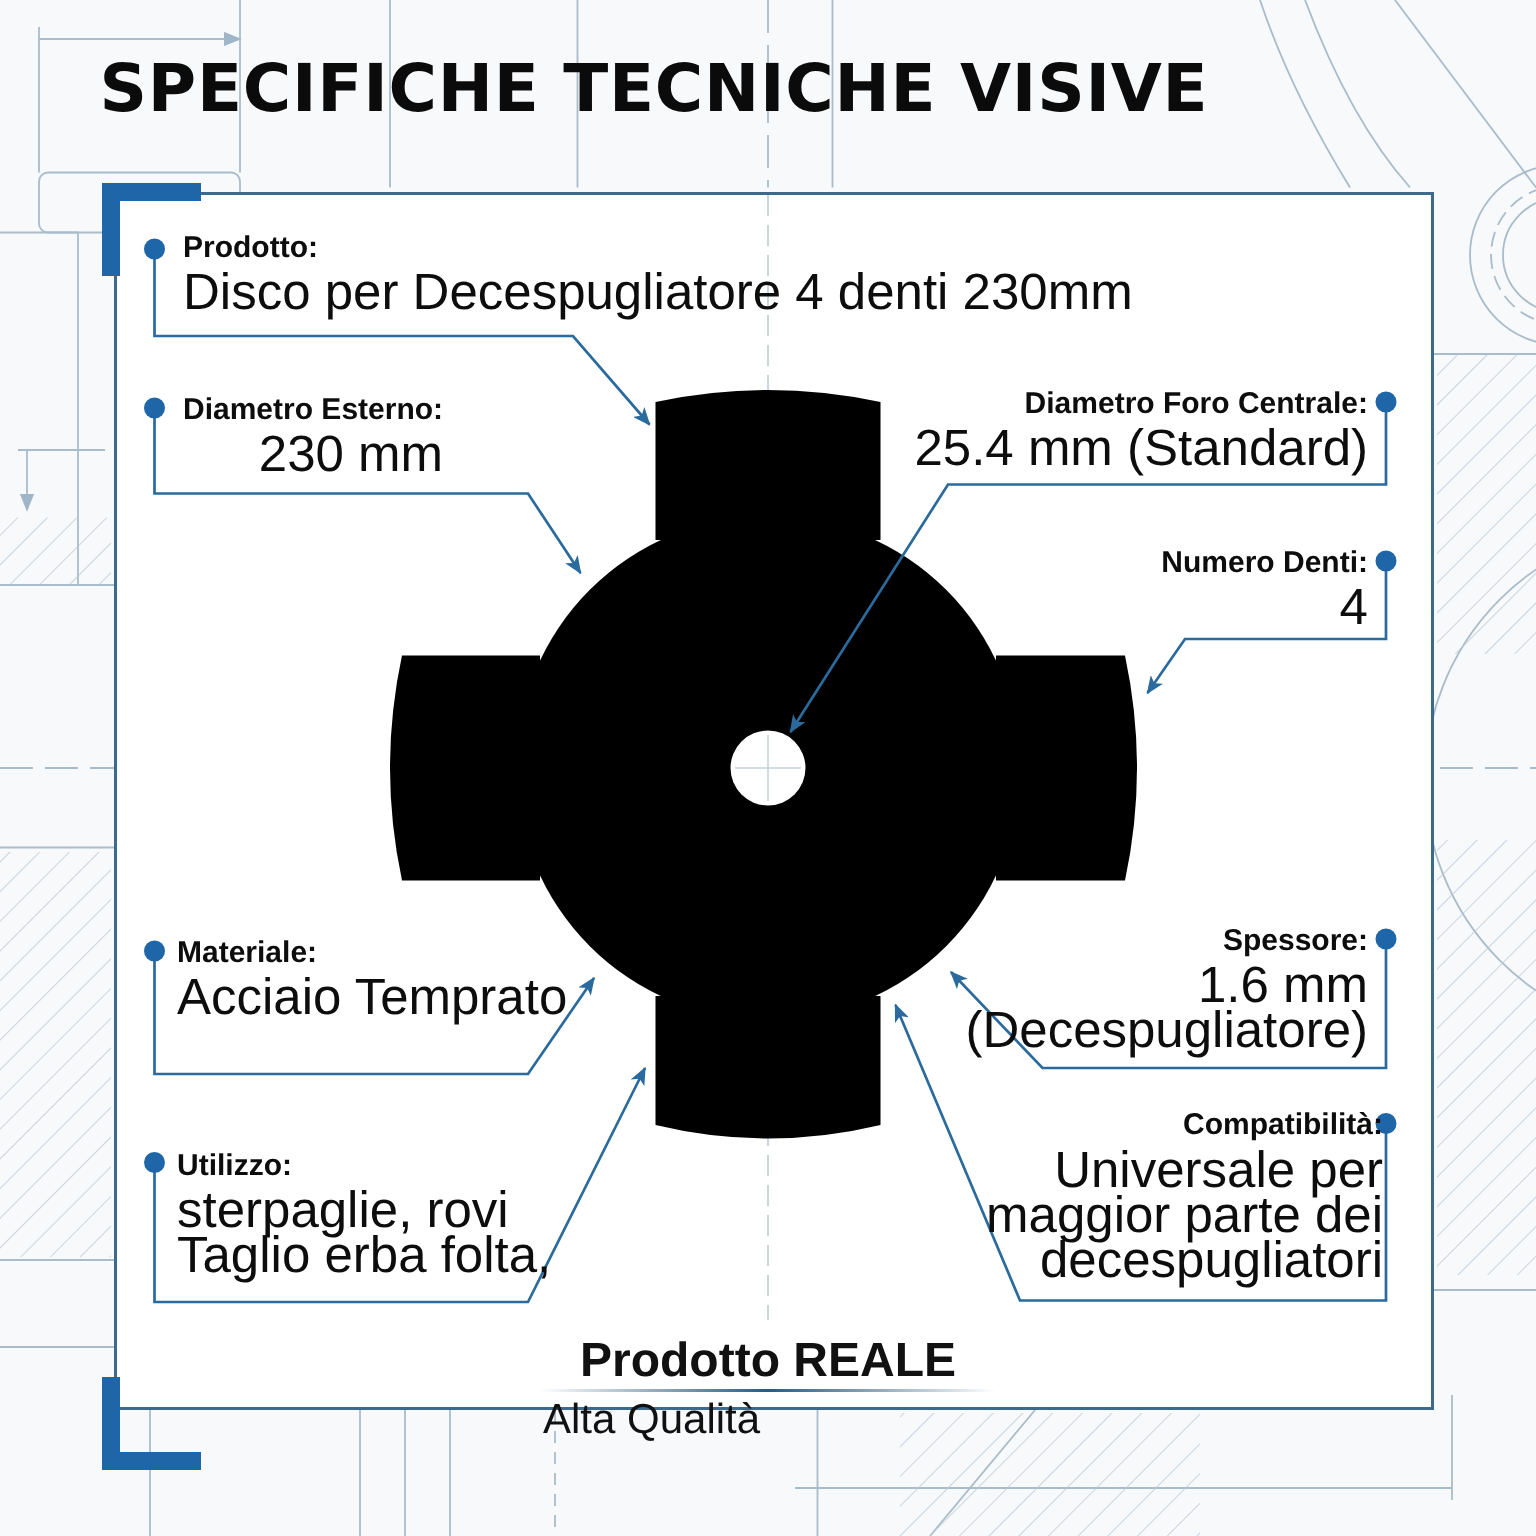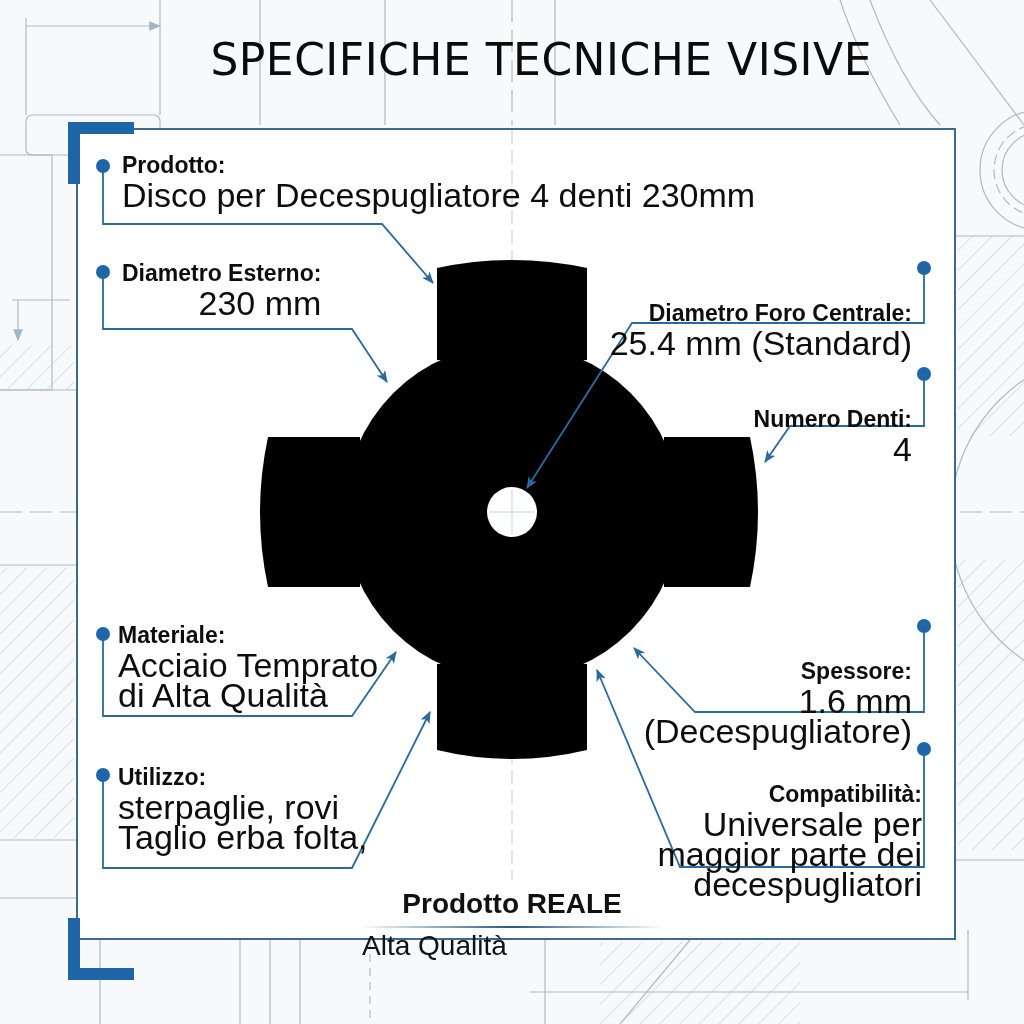--- a/index.html
+++ b/index.html
@@ -4,38 +4,38 @@
 <style>
   html, body { margin: 0; padding: 0; }
   body {
     width: 1024px; height: 1024px; position: relative; overflow: hidden;
     background: #f7f9fb;
     font-family: "Liberation Sans", "DejaVu Sans", sans-serif;
     color: #111;
   }
   .bg-svg { position: absolute; left: 0; top: 0; width: 1024px; height: 1024px; }
   .title {
-    position: absolute; left: 0; top: 34px; width: 872px; text-align: right;
-    font-family: "DejaVu Sans", sans-serif; font-weight: normal; font-size: 44px;
+    position: absolute; left: 0; top: 34px; width: 872px; text-align: center;
+    font-family: "DejaVu Sans", sans-serif; font-weight: bold; font-size: 44px;
     letter-spacing: 0.5px; color: #0b0b0b;
   }
   .panel {
     position: absolute; left: 76px; top: 128px; width: 880px; height: 812px;
     background: #ffffff; border: 2px solid #3c6a8c; box-sizing: border-box;
   }
   .fg-svg { position: absolute; left: 0; top: 0; width: 1024px; height: 1024px; }
   .label {
     position: absolute; font-size: 25px; line-height: 30px; color: #0d0d0d; white-space: nowrap;
   }
-  .label .key { font-weight: bold; font-size: 23px; display: block; }
+  .label .key { font-weight: bold; font-size: 20px; display: block; }
   .label .val { display: block; font-size: 34px; line-height: 30px; }
-  .right { text-align: right; margin-top: 44px; }
+  .right { text-align: right; }
   .footer-title {
     position: absolute; left: 362px; width: 300px; top: 888px; text-align: center;
-    font-weight: bold; font-size: 28px;
+    font-weight: bold; font-size: 32px;
   }
   .footer-sub {
     position: absolute; left: 362px; width: 300px; top: 930px; text-align: left;
     font-size: 28px;
   }
   .footer-rule {
     position: absolute; left: 360px; top: 926px; width: 304px; height: 2px;
     background: linear-gradient(90deg, rgba(40,90,130,0) 0%, #285a82 50%, rgba(40,90,130,0) 100%);
   }
 </style>
@@ -180,21 +180,20 @@
 </div>
 
 <div class="label" style="left:122px; top:258px;text-align:right;">
   <span class="key">Diametro Esterno:</span>
   <span class="val">230 mm</span>
 </div>
 
 <div class="label" style="left:118px; top:620px;">
   <span class="key">Materiale:</span>
   <span class="val">Acciaio Temprato</span>
-  <span class="val">di Alta Qualità</span>
 </div>
 
 <div class="label" style="left:118px; top:762px;">
   <span class="key">Utilizzo:</span>
   <span class="val">sterpaglie, rovi</span>
   <span class="val">Taglio erba folta,</span>
 </div>
 
 <div class="label right" style="right:112px; top:254px;">
   <span class="key">Diametro Foro Centrale:</span>

